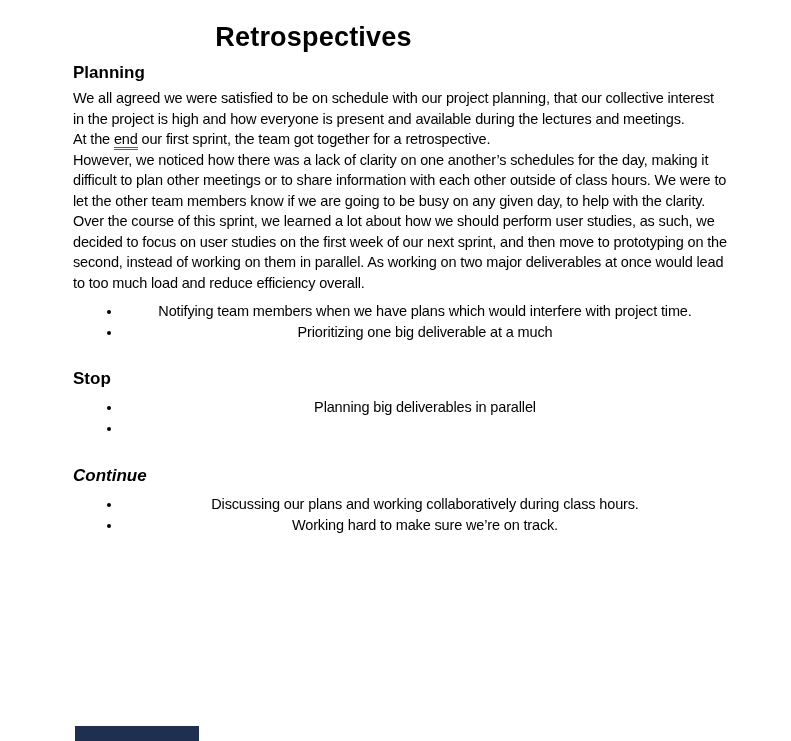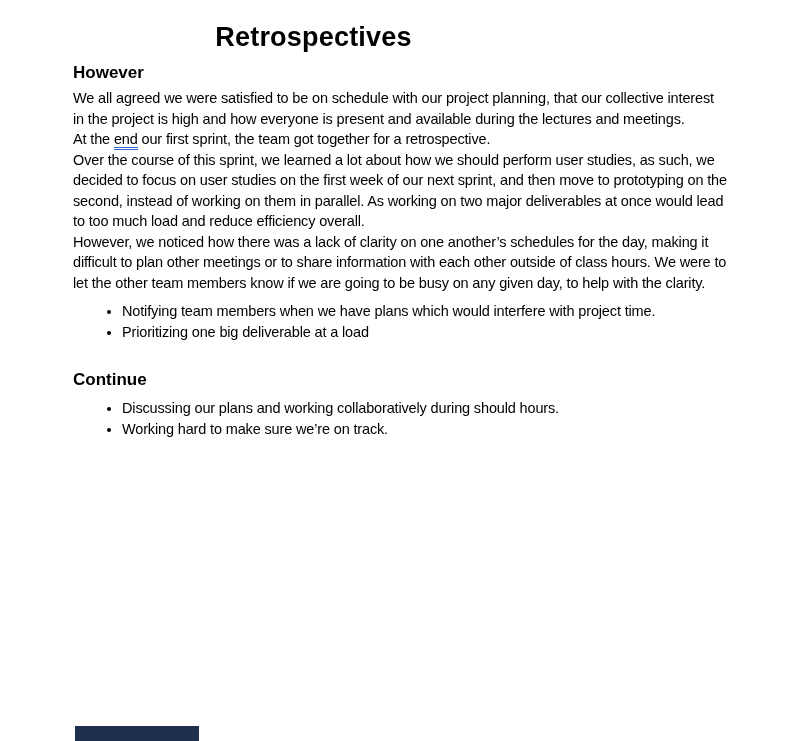--- a/index.html
+++ b/index.html
@@ -40,36 +40,37 @@
     font-weight:400;
   }
   .sub-heading{
     margin:11px 0 5px 0;
     font-size:17px;
     line-height:20px;
     font-weight:bold;
   }
   .sub-heading.gap-start{margin-top:27px;}
   .sub-heading.gap-stop{margin-top:26px;}
-  .sub-heading.gap-continue{margin-top:27px;}
+  .sub-heading.gap-continue{margin-top:27px;font-style:italic;}
   .body-text p{
     margin:0;
     font-size:14.5px;
     line-height:20.5px;
     letter-spacing:-0.15px;
   }
   .grammar-word{
     border-bottom:3px double var(--grammar);
   }
   ul.doc-list{
     margin:8px 0 0 0;
     padding:0 0 0 49px;
     font-size:14.5px;
     line-height:21px;
     letter-spacing:-0.15px;
+    text-align:center;
   }
   ul.doc-list li{
     margin:0;
     padding:0;
     min-height:21px;
   }
   .cutoff-bar{
     position:absolute;
     left:75px;
     top:726px;
@@ -81,38 +82,43 @@
 </head>
 <body>
 
 <main class="page">
 
   <h1 class="doc-title">Retrospectives</h1>
 
   <section class="content">
 
 
-    <h3 class="sub-heading">However</h3>
+    <h3 class="sub-heading">Planning</h3>
 
     <div class="body-text">
       <p>We all agreed we were satisfied to be on schedule with our project planning, that our collective interest in the project is high and how everyone is present and available during the lectures and meetings.</p>
       <p><span>At the </span><span class="grammar-word">end</span><span> our first sprint, the team got together for a retrospective.</span></p>
+      <p>However, we noticed how there was a lack of clarity on one another’s schedules for the day, making it difficult to plan other meetings or to share information with each other outside of class hours. We were to let the other team members know if we are going to be busy on any given day, to help with the clarity.</p>
       <p>Over the course of this sprint, we learned a lot about how we should perform user studies, as such, we decided to focus on user studies on the first week of our next sprint, and then move to prototyping on the second, instead of working on them in parallel. As working on two major deliverables at once would lead to too much load and reduce efficiency overall.</p>
-      <p>However, we noticed how there was a lack of clarity on one another’s schedules for the day, making it difficult to plan other meetings or to share information with each other outside of class hours. We were to let the other team members know if we are going to be busy on any given day, to help with the clarity.</p>
     </div>
 
     <ul class="doc-list">
       <li>Notifying team members when we have plans which would interfere with project time.</li>
-      <li>Prioritizing one big deliverable at a load</li>
+      <li>Prioritizing one big deliverable at a much</li>
     </ul>
 
+    <h3 class="sub-heading gap-stop">Stop</h3>
+    <ul class="doc-list">
+      <li>Planning big deliverables in parallel</li>
+      <li></li>
+    </ul>
 
     <h3 class="sub-heading gap-continue">Continue</h3>
     <ul class="doc-list">
-      <li>Discussing our plans and working collaboratively during should hours.</li>
+      <li>Discussing our plans and working collaboratively during class hours.</li>
       <li>Working hard to make sure we’re on track.</li>
     </ul>
 
   </section>
 
   <div class="cutoff-bar"></div>
 
 </main>
 
 </body></html>

